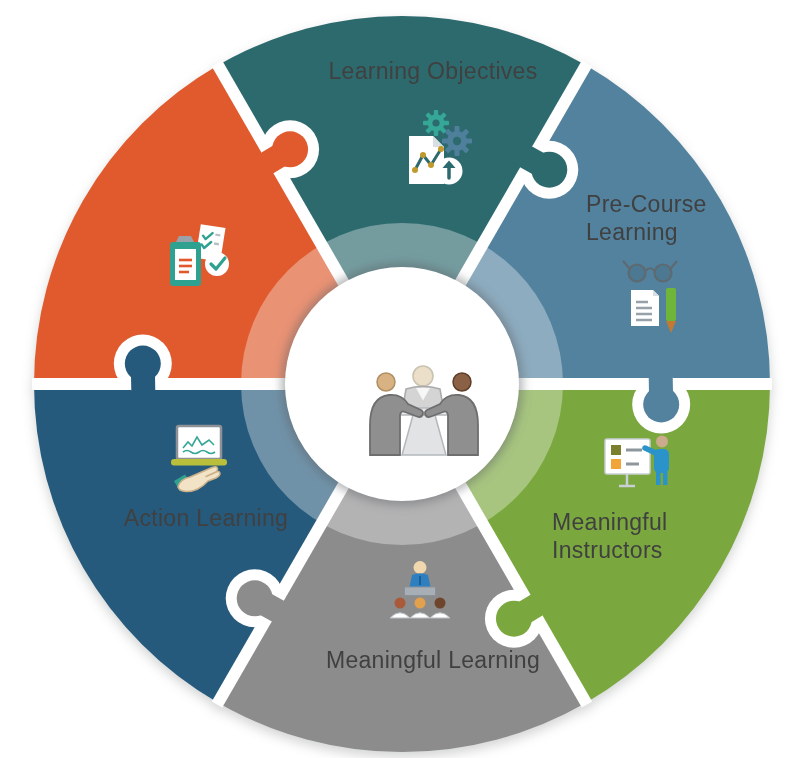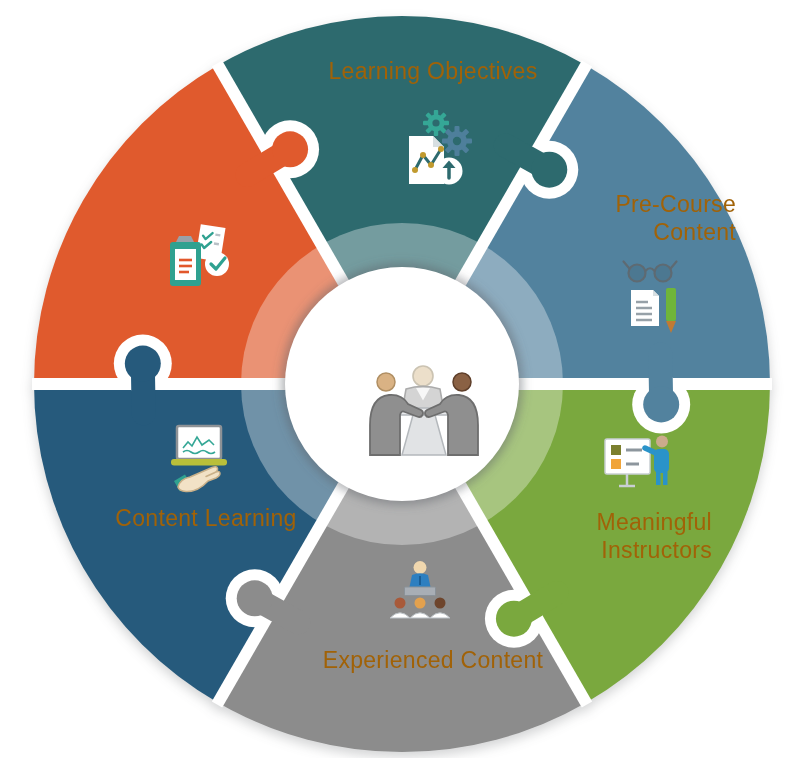--- a/index.html
+++ b/index.html
@@ -1,20 +1,20 @@
 <!DOCTYPE html>
 <html><head>
 <meta charset="utf-8">
 <style>
   html,body{margin:0;padding:0;background:#fff;}
   #stage{position:relative;width:800px;height:758px;background:#fff;overflow:hidden;
          font-family:"Liberation Sans",sans-serif;}
   #wheel-svg{position:absolute;left:0;top:0;filter:drop-shadow(0 5px 6px rgba(50,55,60,0.22));}
-  .label{position:absolute;transform:translate(-50%,-50%);color:#a16207;
-         font-size:23px;line-height:1.22;text-align:right;letter-spacing:.3px;}
+  .label{position:absolute;transform:translate(-50%,-50%);color:#404040;
+         font-size:23px;line-height:1.22;text-align:left;letter-spacing:.3px;}
   .nowrap{white-space:nowrap;}
   .icon{position:absolute;transform:translate(-50%,-50%);line-height:0;}
 </style>
 </head>
 <body>
 
 <div id="stage">
 
   <svg id="wheel-svg" width="800" height="758" viewBox="0 0 800 758">
     <defs>
@@ -238,17 +238,17 @@
           </g>
       </g>
       <g>
         <circle cx="62" cy="48" r="12" fill="#fff"></circle>
         <path d="M56,48 l5,5 l9,-11" fill="none" stroke="#2FA190" stroke-width="3.2" stroke-linecap="round" stroke-linejoin="round"></path>
       </g>
     </svg>
   </div>
 
   <div class="label nowrap" style="left:433px;top:71px">Learning Objectives</div>
-  <div class="label" style="left:661px;top:218px;width:150px">Pre-Course Content</div>
+  <div class="label" style="left:661px;top:218px;width:150px">Pre-Course Learning</div>
   <div class="label" style="left:632px;top:536px;width:160px">Meaningful Instructors</div>
-  <div class="label nowrap" style="left:433px;top:660px">Experienced Content</div>
-  <div class="label nowrap" style="left:206px;top:518px">Content Learning</div>
+  <div class="label nowrap" style="left:433px;top:660px">Meaningful Learning</div>
+  <div class="label nowrap" style="left:206px;top:518px">Action Learning</div>
 </div>
 
 </body></html>

